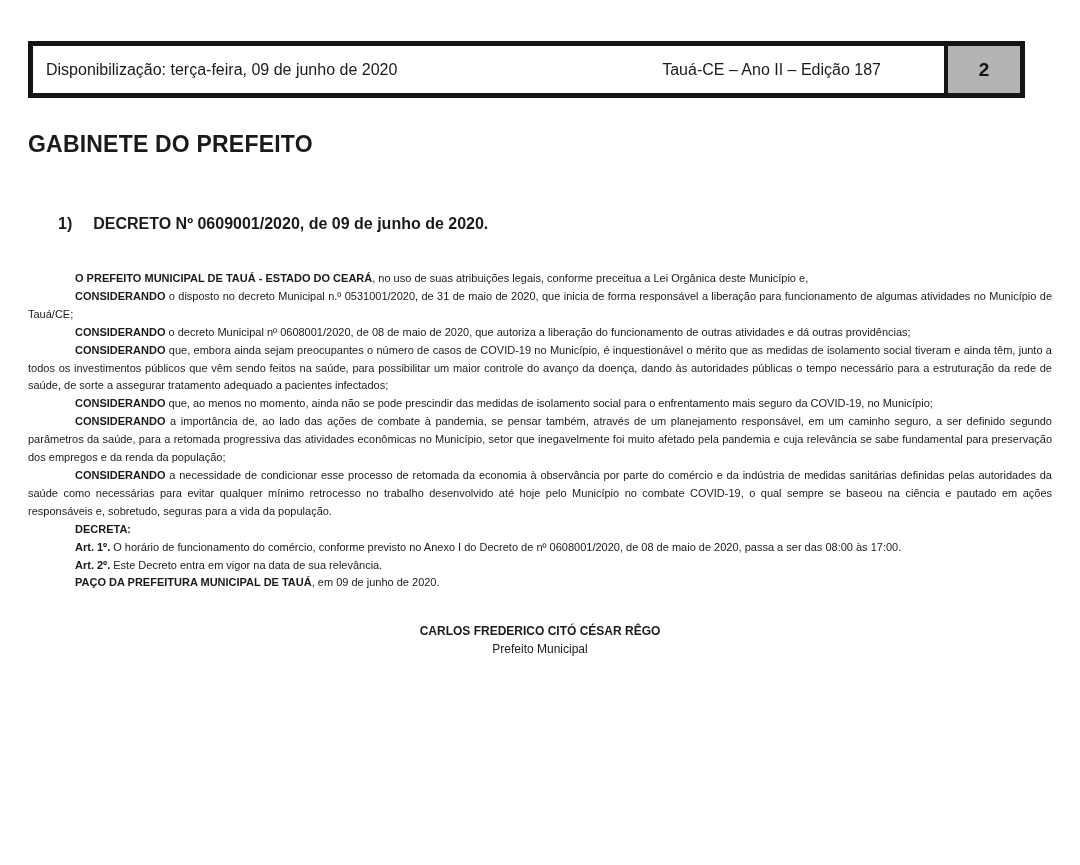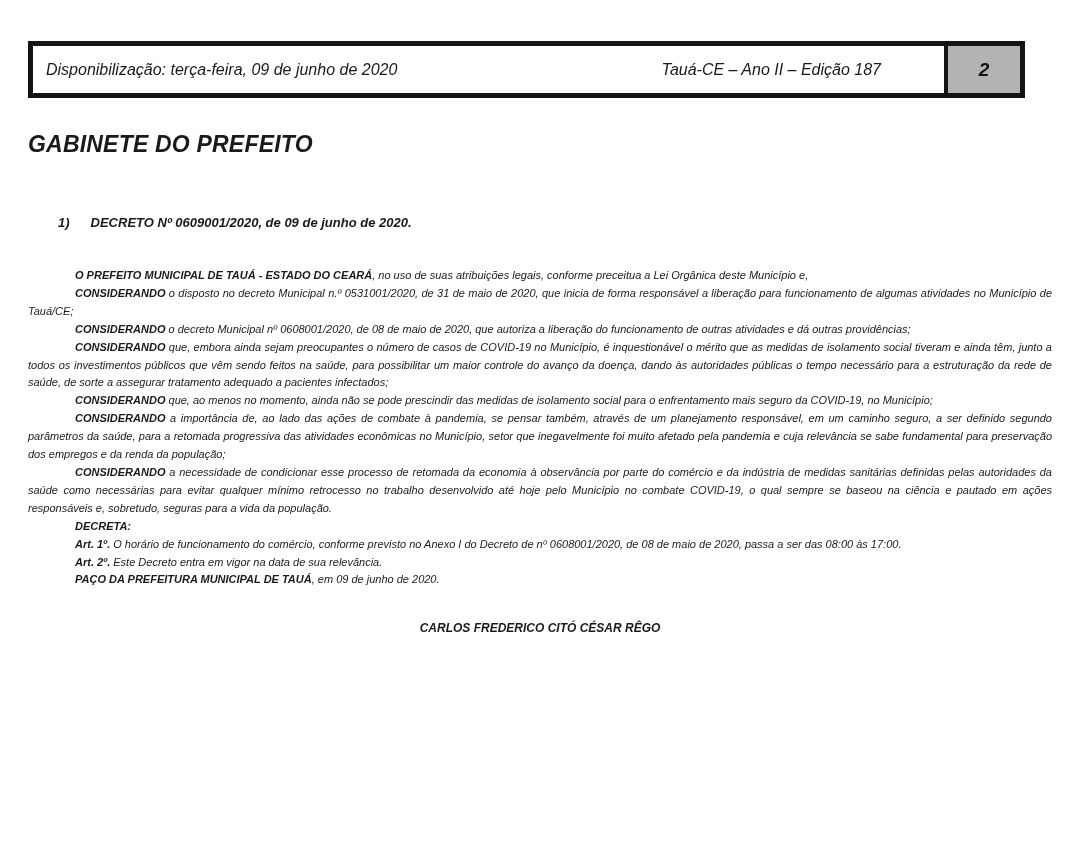--- a/index.html
+++ b/index.html
@@ -1,15 +1,15 @@
 <!DOCTYPE html>
 <html lang="pt"><head>
 <meta charset="utf-8">
 <style>
-  * { margin: 0; padding: 0; box-sizing: border-box; font-style: italic; }
+  * { margin: 0; padding: 0; box-sizing: border-box; }
   html, body { background: #ffffff; }
   body {
     font-family: "Liberation Sans", "DejaVu Sans", sans-serif;
     color: #1a1a1a;
   }
   .page {
     position: relative;
     width: 1080px;
     height: 865px;
     background: #ffffff;
@@ -55,21 +55,21 @@
   .section-title {
     margin: 33px 28px 0 28px;
     font-size: 23px;
     font-weight: bold;
     letter-spacing: 0.2px;
   }
 
   
   .decree-item {
     margin: 57px 28px 0 58px;
-    font-size: 13px;
+    font-size: 16px;
     font-weight: bold;
   }
   .decree-item .item-number { margin-right: 21px; }
 
   
   .decree-summary {
     margin: 37px 28px 0 28px;
     font-size: 13.6px;
     font-weight: bold;
     line-height: 18.5px;
@@ -125,15 +125,16 @@
     <p><b>CONSIDERANDO</b><span> a importância de, ao lado das ações de combate à pandemia, se pensar também, através de um planejamento responsável, em um caminho seguro, a ser definido segundo parâmetros da saúde, para a retomada progressiva das atividades econômicas no Município, setor que inegavelmente foi muito afetado pela pandemia e cuja relevância se sabe fundamental para preservação dos empregos e da renda da população;</span></p>
     <p><b>CONSIDERANDO</b><span> a necessidade de condicionar esse processo de retomada da economia à observância por parte do comércio e da indústria de medidas sanitárias definidas pelas autoridades da saúde como necessárias para evitar qualquer mínimo retrocesso no trabalho desenvolvido até hoje pelo Município no combate COVID-19, o qual sempre se baseou na ciência e pautado em ações responsáveis e, sobretudo, seguras para a vida da população.</span></p>
     <p><b>DECRETA:</b><span></span></p>
     <p><b>Art. 1º.</b><span> O horário de funcionamento do comércio, conforme previsto no Anexo I do Decreto de nº 0608001/2020, de 08 de maio de 2020, passa a ser das 08:00 às 17:00.</span></p>
     <p><b>Art. 2º.</b><span> Este Decreto entra em vigor na data de sua relevância.</span></p>
     <p><b>PAÇO DA PREFEITURA MUNICIPAL DE TAUÁ</b><span>, em 09 de junho de 2020.</span></p>
   </div>
 
   <div class="signature">
     <div class="name">CARLOS FREDERICO CITÓ CÉSAR RÊGO</div>
+    <div class="role">Prefeito Municipal</div>
   </div>
 
 </div>
 
 </body></html>

